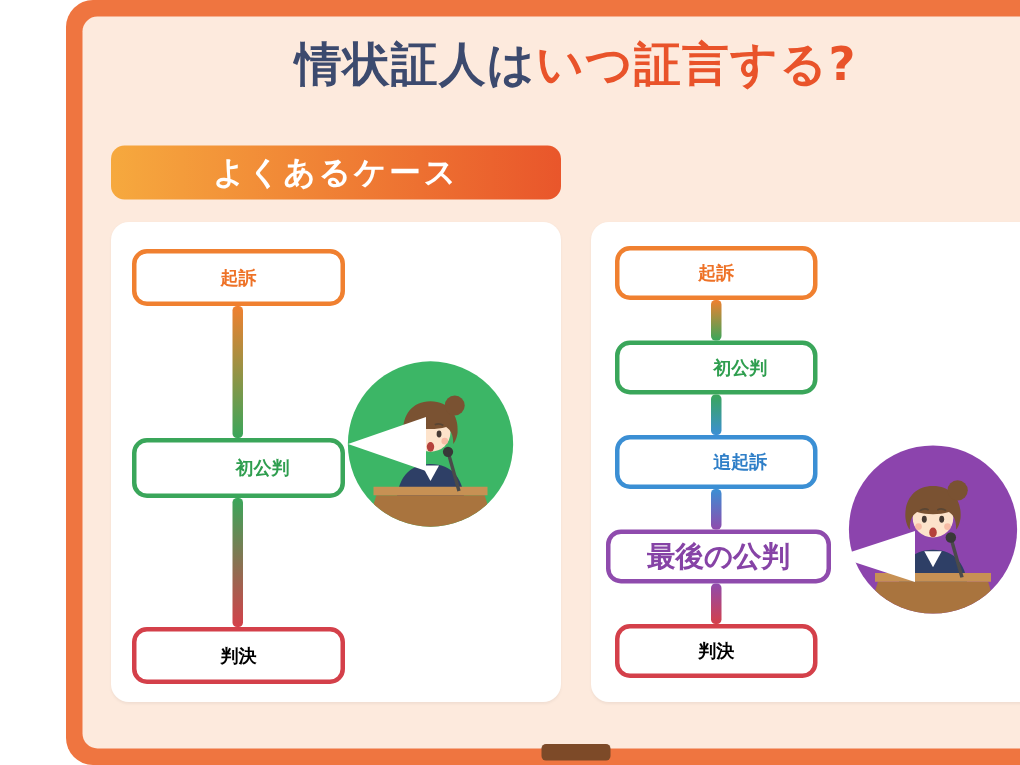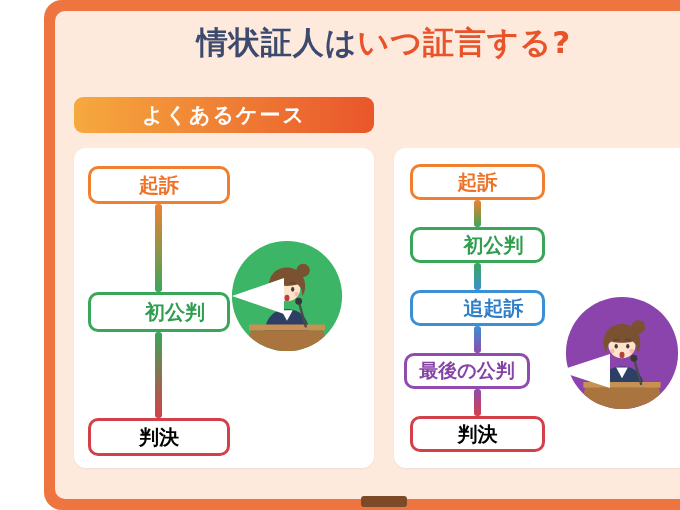--- a/index.html
+++ b/index.html
@@ -35,42 +35,42 @@
     background:#ffffff; border-radius:12px;
     box-shadow:0 1px 2px rgba(0,0,0,0.05);
   }
   .body-left  { left:30px; }
   .body-right { left:350px; }
 
   .step {
     position:absolute; background:#ffffff;
     border:3px solid; border-radius:10px;
     display:flex; align-items:center; justify-content:center;
-    font-weight:800; font-size:20px; z-index:3; white-space:nowrap;
+    font-weight:800; font-size:12px; z-index:3; white-space:nowrap;
   }
   .c-orange { border-color:#f08030; color:#ee7227; }
   .c-green  { border-color:#3aa65a; color:#2f9e4f;padding-left:32px; }
   .c-blue   { border-color:#3b8fd4; color:#2f7fc8;padding-left:32px; }
   .c-purple { border-color:#8f4bad; color:#8643a6; }
   .c-red    { border-color:#d4404a; color:#000000; }
 
   
   .l-step1 { left:14px; top:18px;  width:142px; height:38px; }
   .l-step2 { left:14px; top:144px; width:142px; height:40px; }
   .l-step3 { left:14px; top:270px; width:142px; height:38px; }
   .l-line1 { position:absolute; left:81px; top:56px;  width:7px; height:88px;
              background:linear-gradient(#f08030,#3aa65a); z-index:1; border-radius:3px; }
   .l-line2 { position:absolute; left:81px; top:184px; width:7px; height:86px;
              background:linear-gradient(#3aa65a,#d4404a); z-index:1; border-radius:3px; }
 
   
   .r-step1 { left:16px; top:16px;  width:135px; height:36px; }
   .r-step2 { left:16px; top:79px;  width:135px; height:36px; }
   .r-step3 { left:16px; top:142px; width:135px; height:36px; }
-  .r-step4 { left:10px; top:205px; width:126px; height:36px; font-size:19px; }
+  .r-step4 { left:10px; top:205px; width:150px; height:36px; font-size:19px; }
   .r-step5 { left:16px; top:268px; width:135px; height:36px; }
   .r-line  { position:absolute; left:80px; width:7px; height:27px; z-index:1; border-radius:3px; }
   .r-line1 { top:52px;  background:linear-gradient(#f08030,#3aa65a); }
   .r-line2 { top:115px; background:linear-gradient(#3aa65a,#3b8fd4); }
   .r-line3 { top:178px; background:linear-gradient(#3b8fd4,#8f4bad); }
   .r-line4 { top:241px; background:linear-gradient(#8f4bad,#d4404a); }
 
   .witness { position:absolute; z-index:1; }
   .witness-left  { left:156px; top:91px;  width:114px; height:114px; }
   .witness-right { left:170px; top:147px; width:116px; height:116px; }

